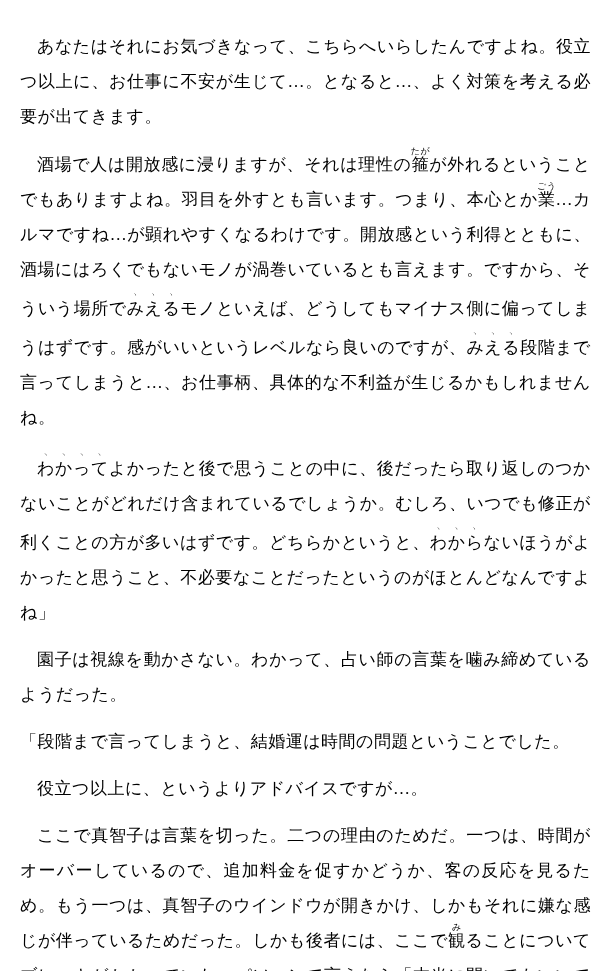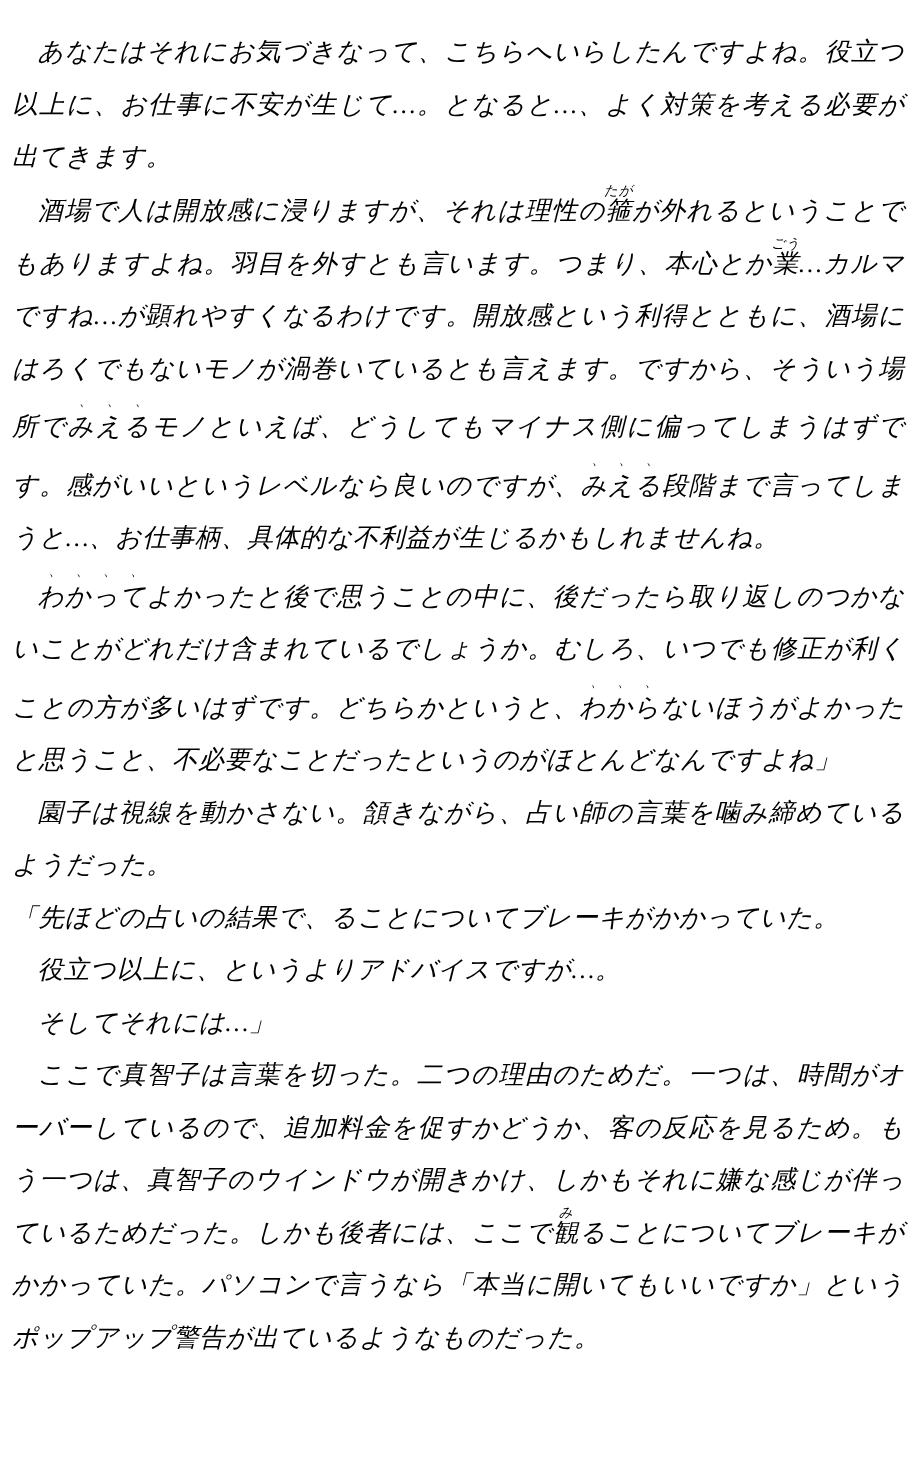--- a/index.html
+++ b/index.html
@@ -17,23 +17,22 @@
   }
   .text-body {
     font-family: "Liberation Serif", "DejaVu Serif", serif;
     font-size: 17px;
     line-height: 35px;
     color: #000000;
     text-align: justify;
     letter-spacing: 0.5px;
   }
   p.para {
-    margin: 0;
+    margin: 12px;
     padding: 0;
-    font-style: italic;
   }
   p.para.indent {
     text-indent: 17px;
   }
   ruby {
     ruby-position: over;
   }
   ruby rt {
     font-size: 9px;
     line-height: 1;
@@ -47,19 +46,18 @@
   }
 </style>
 </head>
 <body>
 
 <div class="page">
   <div class="text-body">
       <p class="para indent">あなたはそれにお気づきなって、こちらへいらしたんですよね。役立つ以上に、お仕事に不安が生じて…。となると…、よく対策を考える必要が出てきます。</p>
       <p class="para indent">酒場で人は開放感に浸りますが、それは理性の<ruby>箍<rt>たが</rt></ruby>が外れるということでもありますよね。羽目を外すとも言います。つまり、本心とか<ruby>業<rt>ごう</rt></ruby>…カルマですね…が顕れやすくなるわけです。開放感という利得とともに、酒場にはろくでもないモノが渦巻いているとも言えます。ですから、そういう場所で<span class="emphasis">みえる</span>モノといえば、どうしてもマイナス側に偏ってしまうはずです。感がいいというレベルなら良いのですが、<span class="emphasis">みえる</span>段階まで言ってしまうと…、お仕事柄、具体的な不利益が生じるかもしれませんね。</p>
       <p class="para indent"><span class="emphasis">わかって</span>よかったと後で思うことの中に、後だったら取り返しのつかないことがどれだけ含まれているでしょうか。むしろ、いつでも修正が利くことの方が多いはずです。どちらかというと、<span class="emphasis">わから</span>ないほうがよかったと思うこと、不必要なことだったというのがほとんどなんですよね」</p>
-      <p class="para indent">園子は視線を動かさない。頷きながら、占い師の言葉を噛み締めているようだった。</p>
-      <p class="para">「先ほどの占いの結果で、ることについてブレーキがかかっていた。</p>
+      <p class="para indent">園子は視線を動かさない。わかって、占い師の言葉を噛み締めているようだった。</p>
+      <p class="para">「段階まで言ってしまうと、結婚運は時間の問題ということでした。</p>
       <p class="para indent">役立つ以上に、というよりアドバイスですが…。</p>
-      <p class="para indent">そしてそれには…」</p>
       <p class="para indent">ここで真智子は言葉を切った。二つの理由のためだ。一つは、時間がオーバーしているので、追加料金を促すかどうか、客の反応を見るため。もう一つは、真智子のウインドウが開きかけ、しかもそれに嫌な感じが伴っているためだった。しかも後者には、ここで<ruby>観<rt>み</rt></ruby>ることについてブレーキがかかっていた。パソコンで言うなら「本当に開いてもいいですか」というポップアップ警告が出ているようなものだった。</p>
     </div>
 </div>
 
 </body></html>

